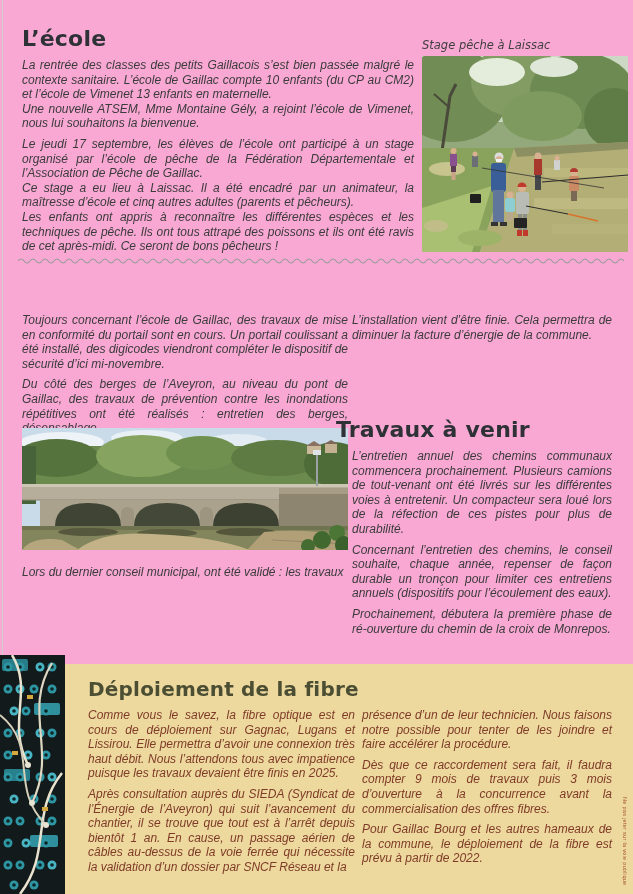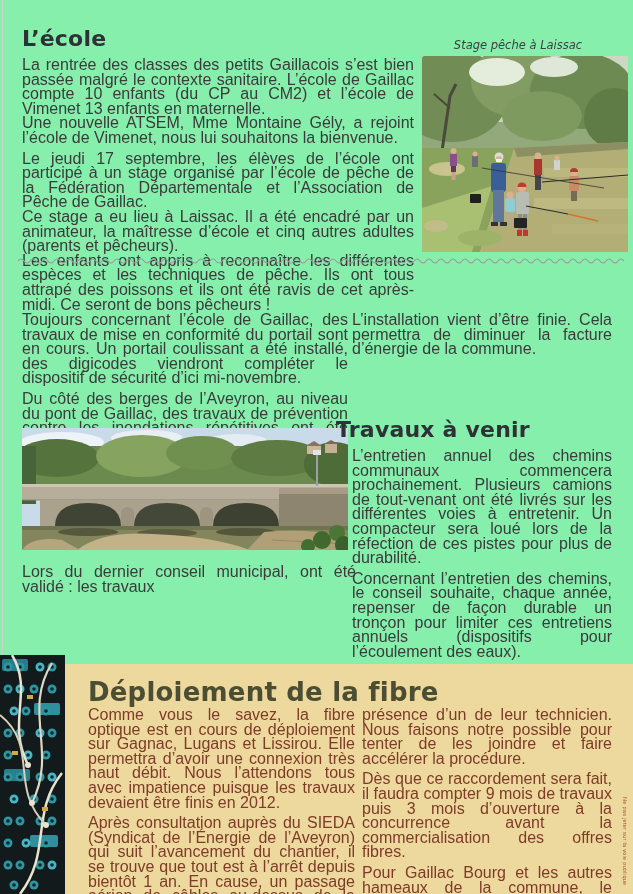--- a/index.html
+++ b/index.html
@@ -1,41 +1,42 @@
 <!DOCTYPE html>
 <html><head>
 <meta charset="utf-8">
 <style>
   html,body{margin:0;padding:0;background:#fff;}
   .page{
-    position:relative;width:633px;height:894px;background:#86efac;
+    position:relative;width:633px;height:894px;background:#f9a8d4;
     font-family:"Liberation Sans",sans-serif;overflow:hidden;
   }
   .page-edge{position:absolute;left:2px;top:0;width:1px;height:658px;background:#cfcfcf;}
   h2.sec{
     position:absolute;margin:0;font-weight:bold;color:#2e3136;
     font-size:22px;letter-spacing:.2px;font-family:"DejaVu Sans","Liberation Sans",sans-serif;
   }
   .body-text{
-    position:absolute;font-size:16px;line-height:14.6px;color:#3b3b3b;
+    position:absolute;font-size:12px;line-height:14.6px;color:#3b3b3b;
     text-align:justify;
+    font-style:italic;
   }
   .body-text p{margin:0;}
   .body-text p.gap{margin-bottom:6px;}
   .caption{
-    position:absolute;left:422px;top:38px;width:192px;text-align:center;
+    position:absolute;left:422px;top:38px;width:192px;text-align:left;
     font-style:italic;font-size:11.5px;color:#3f3f3f;font-family:"DejaVu Sans","Liberation Sans",sans-serif;
   }
   .photo{position:absolute;display:block;}
   .divider{position:absolute;left:18px;top:256px;}
   .fibre-panel{
     position:absolute;left:65px;top:664px;width:568px;height:230px;
     background:#edd89e;
   }
-  h2.sec.fibre{color:#4b4e33;font-size:26px;}
+  h2.sec.fibre{color:#4b4e33;font-size:20px;}
   .body-text.fibre{color:#7e3b28;}
   .vertical-note{
     position:absolute;left:628px;top:797px;width:78px;height:7px;
     font-size:5.5px;color:#a4512c;transform:rotate(90deg);transform-origin:0 0;
     letter-spacing:.3px;white-space:nowrap;
   }
 </style>
 </head>
 <body>
 
@@ -276,21 +277,21 @@
     <circle cx="28" cy="110" r="3" fill="#e8e4d4"></circle>
     <circle cx="32" cy="148" r="3" fill="#e8e4d4"></circle>
     <circle cx="46" cy="170" r="3" fill="#e8e4d4"></circle>
   </svg>
 
   <div class="fibre-panel"></div>
 
   <h2 class="sec fibre" style="left:88px;top:677px">Déploiement de la fibre</h2>
 
   <div class="body-text fibre" style="left:88px;top:708px;width:267px">
-    <p class="gap">Comme vous le savez, la fibre optique est en cours de déploiement sur Gagnac, Lugans et Lissirou. Elle permettra d’avoir une connexion très haut débit. Nous l’attendons tous avec impatience puisque les travaux devaient être finis en 2012.</p>
+    <p class="gap">Comme vous le savez, la fibre optique est en cours de déploiement sur Gagnac, Lugans et Lissirou. Elle permettra d’avoir une connexion très haut débit. Nous l’attendons tous avec impatience puisque les travaux devaient être finis en 2025.</p>
     <p>Après consultation auprès du SIEDA (Syndicat de l’Énergie de l’Aveyron) qui suit l’avancement du chantier, il se trouve que tout est à l’arrêt depuis bientôt 1 an. En cause, un passage aérien de câbles au-dessus de la voie ferrée qui nécessite la validation d’un dossier par SNCF Réseau et la</p>
   </div>
 
   <div class="body-text fibre" style="left:362px;top:708px;width:250px">
     <p class="gap">présence d’un de leur technicien. Nous faisons notre possible pour tenter de les joindre et faire accélérer la procédure.</p>
     <p class="gap">Dès que ce raccordement sera fait, il faudra compter 9 mois de travaux puis 3 mois d’ouverture à la concurrence avant la commercialisation des offres fibres.</p>
     <p>Pour Gaillac Bourg et les autres hameaux de la commune, le déploiement de la fibre est prévu à partir de 2022.</p>
   </div>
 
   <div class="vertical-note">Ne pas jeter sur la voie publique</div>

